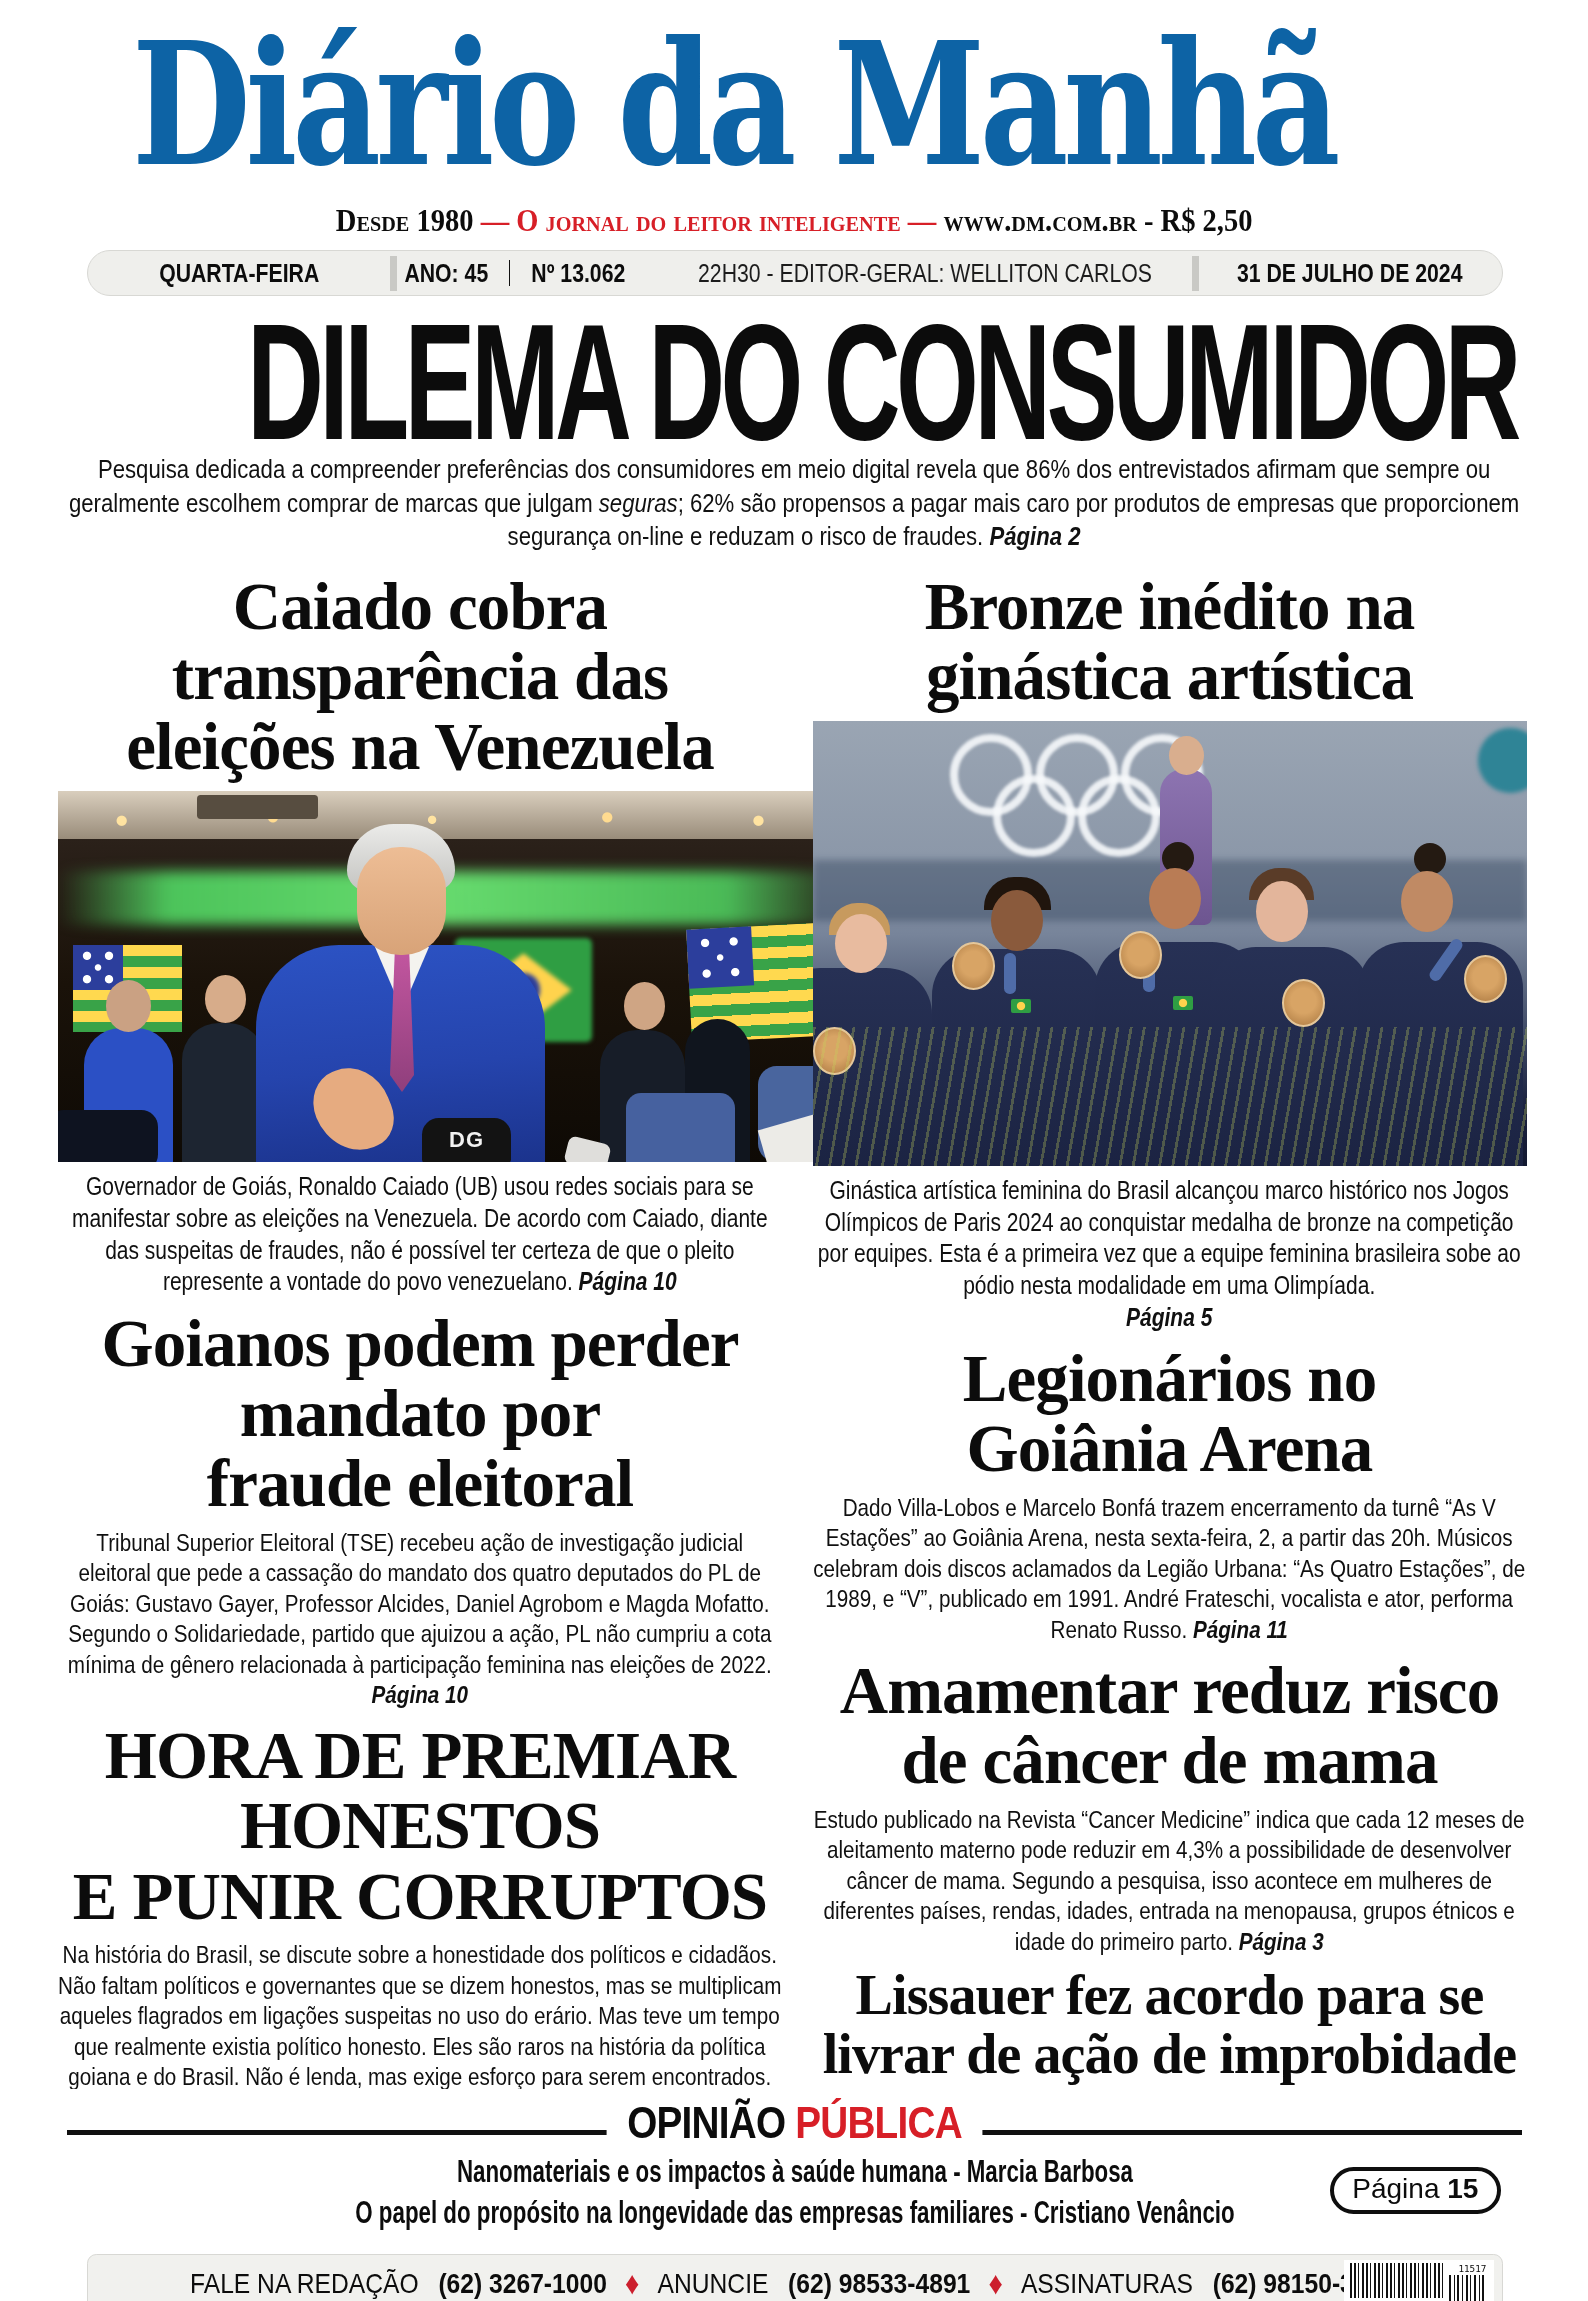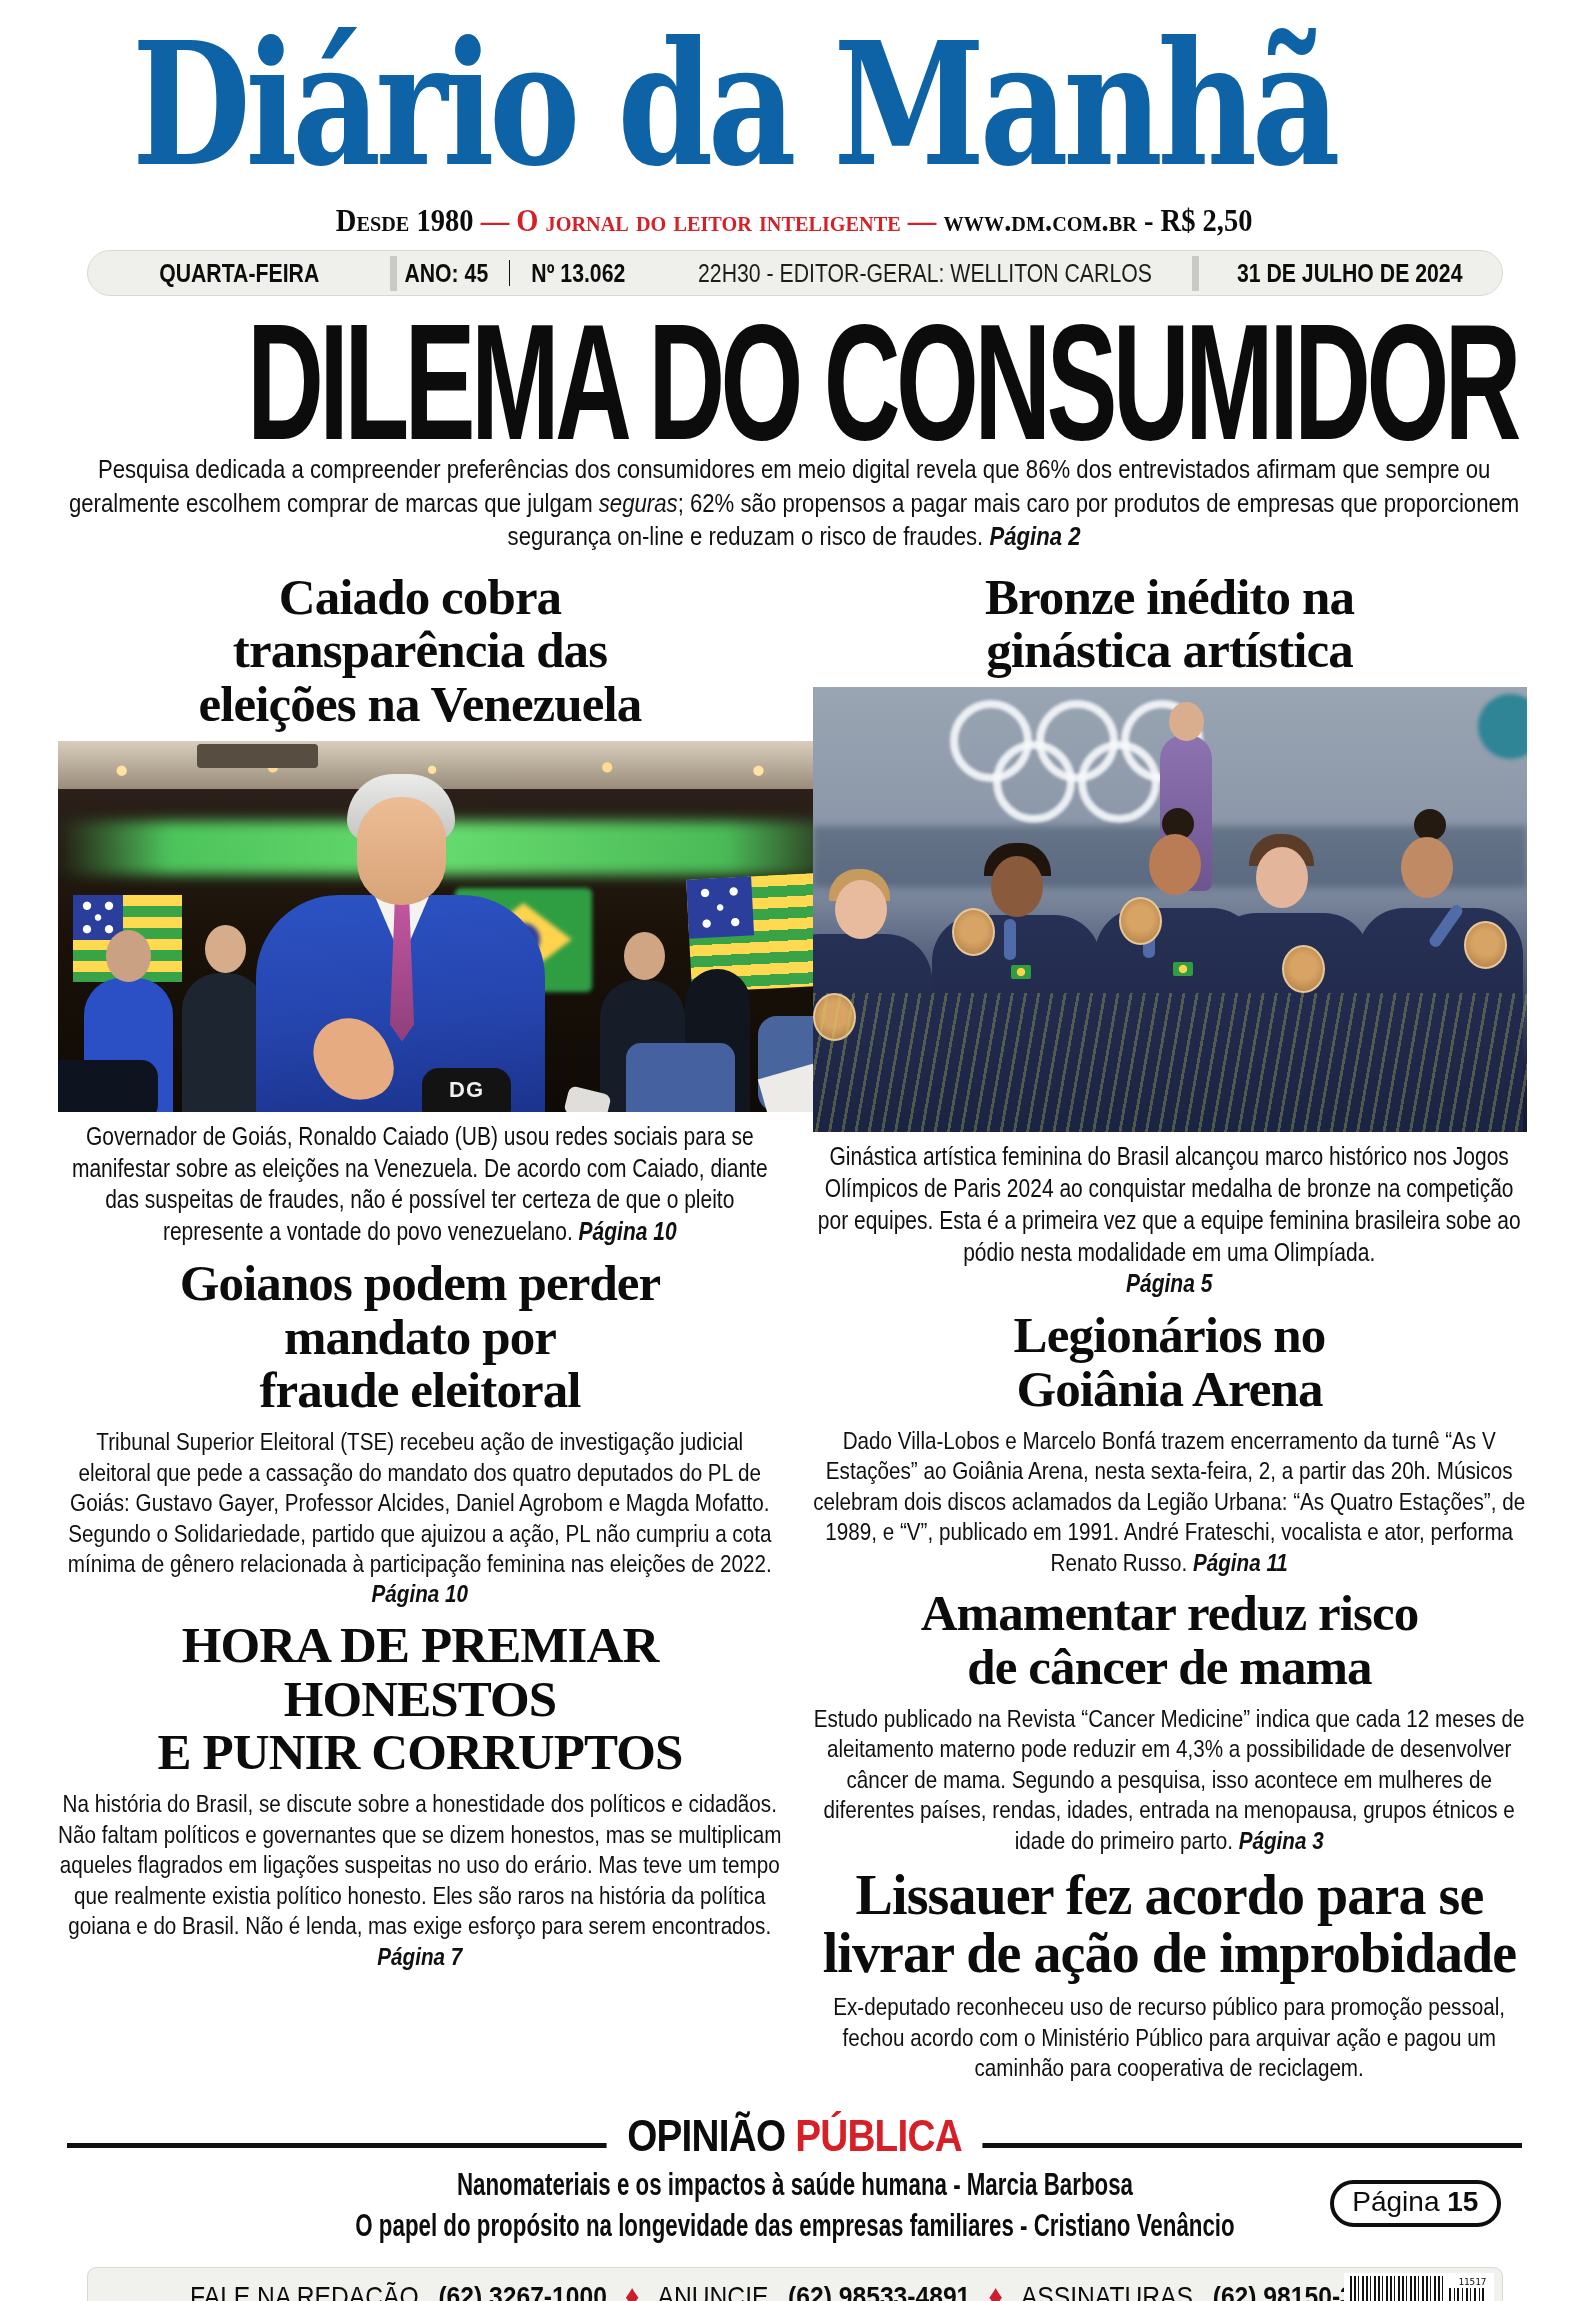--- a/index.html
+++ b/index.html
@@ -39,21 +39,21 @@
   .cx { display:block; transform-origin:50% 0; }
   .cx84 { width:119%; margin-left:-9.5%; transform:scaleX(0.84); }
   .cx72 { width:138.9%; margin-left:-19.45%; transform:scaleX(0.72); }
   .deck-text { font-size:26.4px; line-height:1.27; color:#111; }
   .pref { font-weight:bold; font-style:italic; }
   .it { font-style:italic; }
 
   
   .columns { display:flex; gap:26px; padding:0 58px; margin-top:9.3px; height:1526px; overflow:hidden; }
   .col { width:724px; }
-  .serif-hl { font-family:"Liberation Serif", serif; font-weight:bold; font-size:51px;
+  .serif-hl { font-family:"Liberation Serif", serif; font-weight:bold; font-size:67px;
               line-height:1.05; letter-spacing:-0.9px; text-align:center; white-space:pre-line;
               margin:7.4px auto 9.3px; }
   .serif-hl.sm { font-size:56px; }
   .body-par { text-align:center; margin:5.6px auto 9.3px; }
   .body-par .t { font-size:24.6px; line-height:1.24; color:#101010; }
   .cap-par .t { font-size:25px; line-height:1.27; }
   .pageline { display:block; text-align:center; }
 
   
   figure.photo { position:relative; overflow:hidden; display:block; }
@@ -169,21 +169,21 @@
   .pg-g5bun { left:601px; top:122px; width:32px; height:32px; }
   .pg-g5m { left:651px; top:234px; }
   .pg-g5r { left:627px; top:215px; height:48px; transform:rotate(35deg); }
   .pg-patch { width:20.4px; height:14px; background:#2f9e43; border-radius:1.9px;
     background-image:radial-gradient(circle at 50% 50%, #ffd34d 0 3.7px, rgba(0,0,0,0) 4.6px); }
   .pg-p2 { left:198px; top:278px; } .pg-p3 { left:360px; top:275px; }
   .pg-stripes { left:0; right:0; bottom:0; height:139px;
     background:repeating-linear-gradient(100deg, rgba(196,210,90,0.3) 0 2.8px, rgba(0,0,0,0) 2.8px 13px); }
 
   
-  .opinion { position:relative; height:52px; margin:13px 58px 0; }
+  .opinion { position:relative; height:52px; margin:0 58px 0; }
   .op-rule { position:absolute; left:9.3px; right:9.3px; bottom:6.5px; height:4.6px; background:#101010; }
   .op-label { position:absolute; left:0; right:0; bottom:-7.4px; text-align:center; }
   .op-label .in { display:inline-block; background:#fff; padding:0 24px; white-space:nowrap;
     font-weight:bold; font-size:45px; letter-spacing:-0.9px; transform:scaleX(0.86); }
   .op-red { color:#d71f27; }
   .op-body { position:relative; margin:11px 58px 0; min-height:89px; }
   .op-lines { width:1113px; margin:0 auto; text-align:center; font-weight:bold;
     font-size:31px; line-height:1.32; }
   .op-pill { position:absolute; right:30px; top:15px; border:4.6px solid #0e0e0e; border-radius:28px;
     padding:1.9px 18.6px 4.6px; font-size:28px; white-space:nowrap; }

